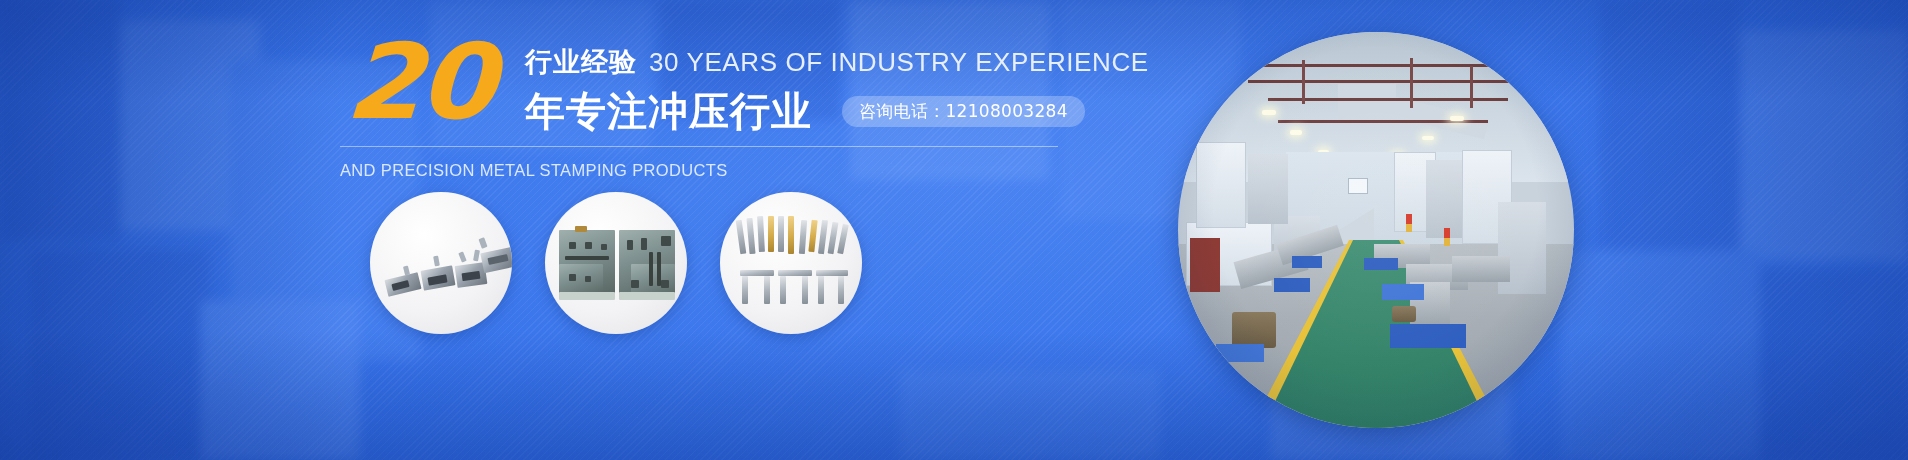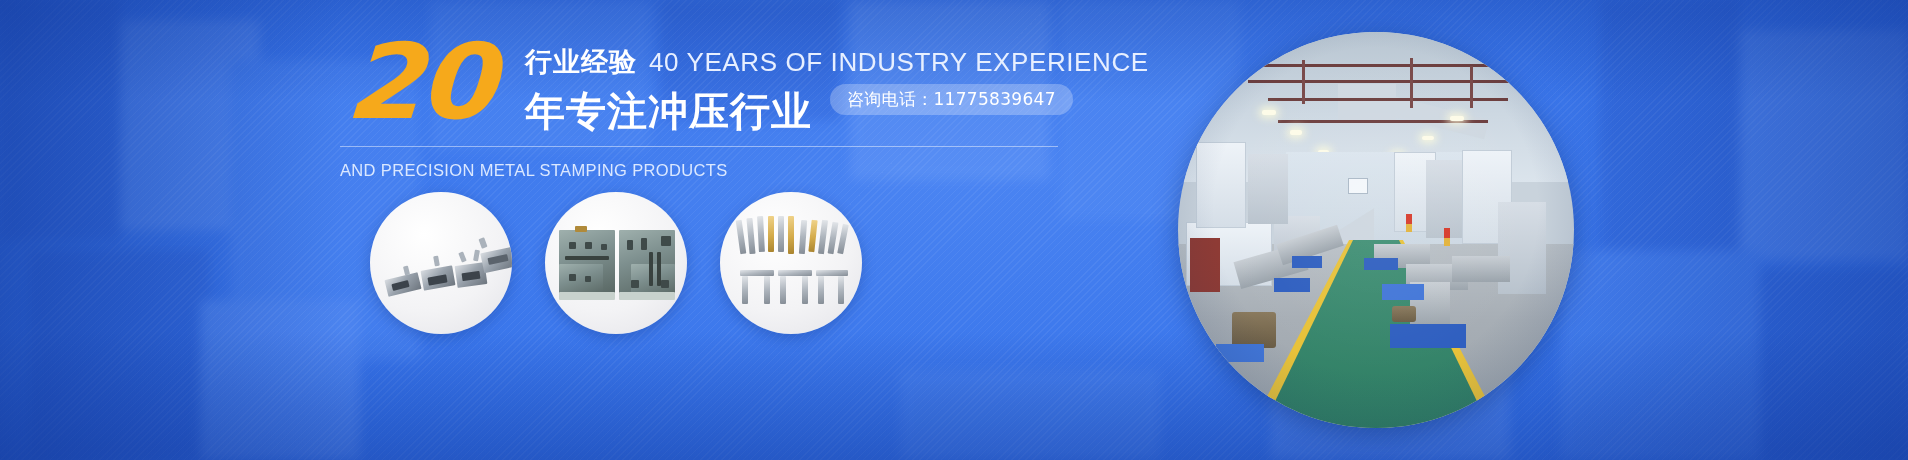--- a/index.html
+++ b/index.html
@@ -62,21 +62,21 @@
     font-family:"DejaVu Sans", sans-serif;
     font-weight:700; font-size:27px; color:#ffffff;
     letter-spacing:1px;
   }
   .en-small{
     font-family:"Liberation Sans", sans-serif;
     font-weight:300; font-size:26px; color:#e7efff;
     letter-spacing:.6px;
   }
 
-  .row2{ display:flex; align-items:flex-start; gap:18px; margin-top:4px; white-space:nowrap; }
+  .row2{ display:flex; align-items:center; gap:30px; margin-top:4px; white-space:nowrap; }
   .cn-big{
     font-family:"DejaVu Sans", sans-serif;
     font-weight:700; font-size:40px; color:#ffffff;
     letter-spacing:1px;
   }
   .phone-pill{
     display:inline-flex; align-items:center;
     height:31px; padding:0 17px;
     border-radius:16px;
     background:rgba(255,255,255,.26);
@@ -200,25 +200,25 @@
   <div class="bg-vig"></div>
 
   <div class="copy">
 
     <div class="headline">
       <div class="num20">20</div>
 
       <div class="hl-right">
         <div class="row1">
           <span class="cn-small">行业经验</span>
-          <span class="en-small">40 YEARS OF INDUSTRY EXPERIENCE</span>
+          <span class="en-small">30 YEARS OF INDUSTRY EXPERIENCE</span>
         </div>
         <div class="row2">
           <span class="cn-big">年专注冲压行业</span>
-          <span class="phone-pill">咨询电话：11775839647</span>
+          <span class="phone-pill">咨询电话：12108003284</span>
         </div>
       </div>
     </div>
 
     <div class="divider"></div>
 
     <div class="subcopy">
       <div>AND PRECISION METAL STAMPING PRODUCTS</div>
     </div>
   </div>

